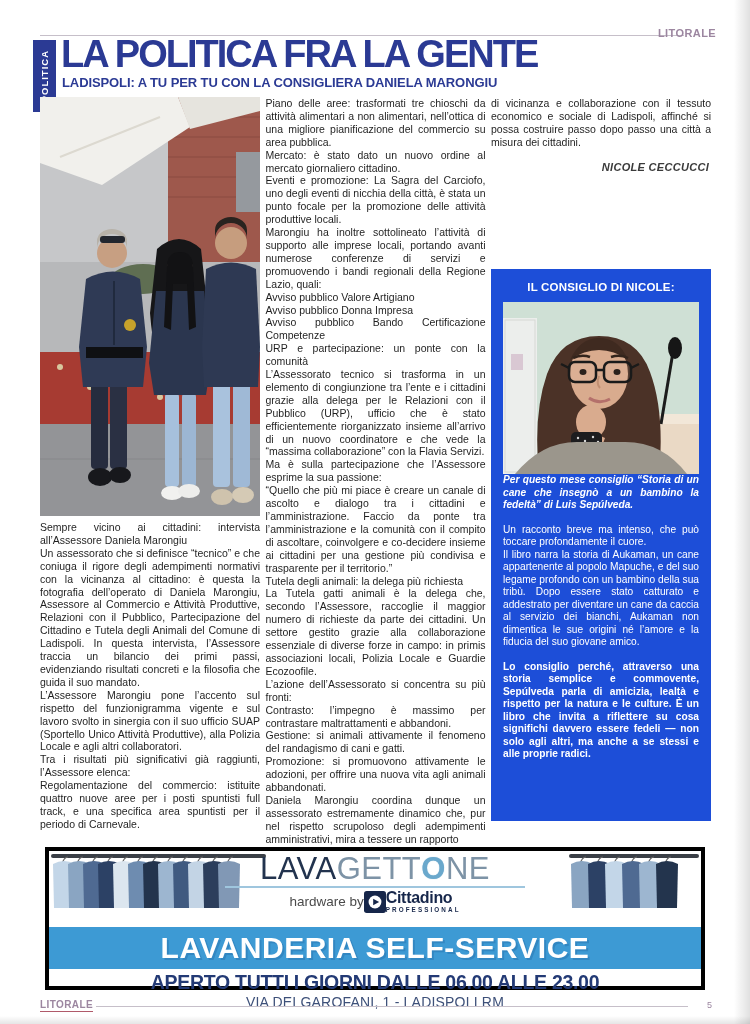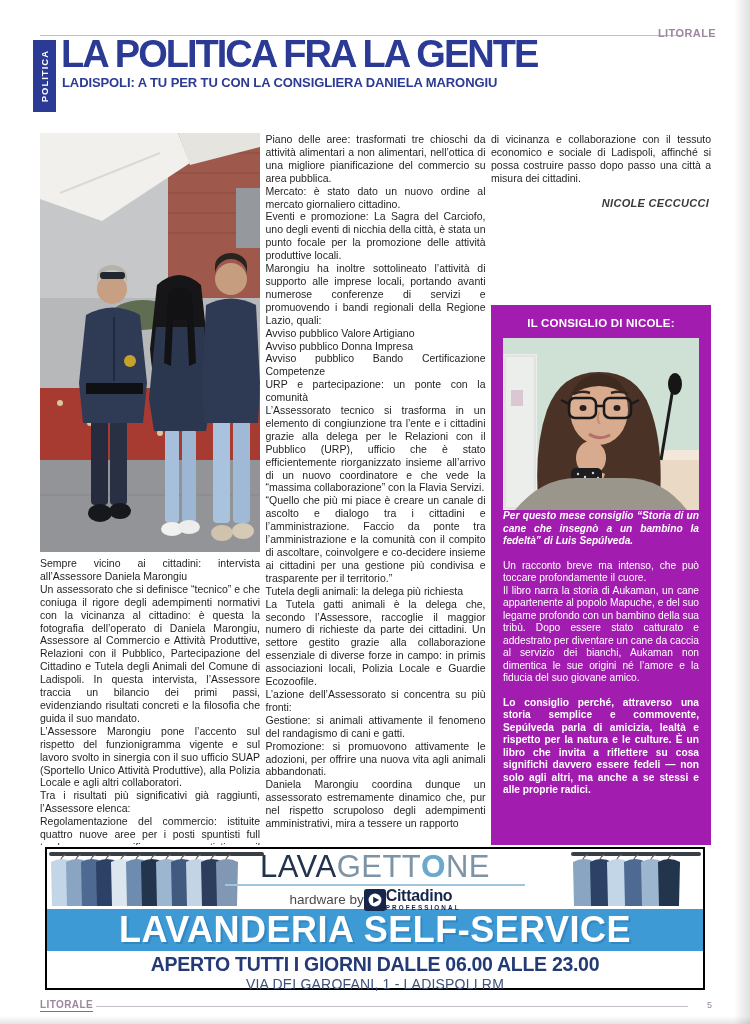--- a/index.html
+++ b/index.html
@@ -25,61 +25,61 @@
   .section-tab span{writing-mode:vertical-rl;transform:rotate(180deg);font-size:9.5px;
         font-weight:700;letter-spacing:1px;}
   .page-title{position:absolute;left:61px;top:34px;color:#2b3a94;font-size:38px;line-height:1;
         font-weight:900;letter-spacing:-2px;transform:scaleY(1.04);transform-origin:left top;white-space:nowrap;}
   .page-subtitle{position:absolute;left:62px;top:75px;color:#2b3a94;font-size:13px;
         font-weight:800;letter-spacing:-.1px;white-space:nowrap;}
 
   
   .columns{position:absolute;left:40px;top:97px;width:671px;height:748px;display:flex;gap:5.5px;
         overflow:hidden;}
-  .col{width:220px;font-size:10.5px;line-height:12.9px;text-align:justify;color:#1f1f1f;margin-top:36px;}
+  .col{width:220px;font-size:10.5px;line-height:12.9px;text-align:justify;color:#1f1f1f;}
   .col p{margin:0;}
   .photo-main{display:block;width:220px;height:419px;margin-bottom:5px;}
   .byline{margin-top:12px;text-align:right;font-style:italic;font-weight:700;color:#3a3a3a;
         font-size:11px;letter-spacing:.3px;padding-right:2px;}
 
   
-  .book-box{margin-top:95px;background:#a21caf;color:#fff;padding:12px 12px;box-sizing:border-box;
+  .book-box{margin-top:95px;background:#1d4ed8;color:#fff;padding:12px 12px;box-sizing:border-box;
         width:220px;height:552px;overflow:hidden;}
   .book-box-title{ text-align:center;line-height:1.18;margin-bottom:8px;}
   .book-box-title .l1{display:block;font-size:11.5px;font-weight:800;letter-spacing:.2px;}
   .book-box-title .l2{display:block;font-size:17px;font-weight:800;letter-spacing:.2px;}
   .photo-selfie{display:block;width:196px;height:172px;}
   .box-intro{margin-top:9px;font-size:10.2px;line-height:12.5px;font-weight:700;font-style:italic;
         text-align:justify;}
   .box-p{margin:0;font-size:10.2px;line-height:12.5px;text-align:justify;}
   .box-p.first{margin-top:12px;}
   .box-p.gap{margin-top:12px;font-weight:bold;}
 
   
-  .ad{position:absolute;left:45px;top:847px;width:660px;height:143px;border:2px solid #000000;
+  .ad{position:absolute;left:45px;top:847px;width:660px;height:143px;border:4px solid #000000;
         box-sizing:border-box;background:#fff;}
   .ad-top{position:relative;height:60px;}
   .clothes-left{position:absolute;left:2px;top:1px;width:218px;height:58px;}
   .clothes-right{position:absolute;right:2px;top:1px;width:130px;height:58px;}
   .brand{position:absolute;left:0;right:0;top:2px;text-align:center;}
   .brand-line1{font-size:31px;letter-spacing:.5px;font-weight:400;line-height:32px;white-space:nowrap;}
   .brand-lava{color:#22334e;}
   .brand-gett,.brand-ne{color:#7d93a6;}
   .brand-o{color:#6aa8cc;font-weight:700;
         text-shadow:0 0 1px #9fc6de;}
   .brand-rule{width:300px;height:2px;background:#9fc6de;margin:1px auto 2px;}
   .hardware-row{display:flex;align-items:center;justify-content:center;
         font-size:13.5px;color:#4a4a4a;}
   .elux-mark{width:22px;height:22px;display:inline-block;}
   .elux-text{display:inline-flex;flex-direction:column;align-items:flex-start;line-height:1;}
   .elux-name{font-size:16px;font-weight:800;color:#16264a;letter-spacing:-.3px;}
   .elux-sub{font-size:6.3px;font-weight:700;color:#16264a;letter-spacing:2.1px;margin-top:1px;}
-  .ad-band{height:42px;background:#3d9ad4;color:#fff;text-align:center;font-size:36px;
+  .ad-band{height:42px;background:#3d9ad4;color:#fff;text-align:center;font-size:30px;
         font-weight:900;line-height:42px;letter-spacing:.5px;
-        text-shadow:2px 2px 0 rgba(20,80,140,.25);}
+        text-shadow:2px 2px 0 rgba(20,80,140,.25);margin-top:16px;}
   .ad-bottom{text-align:center;padding-top:3px;}
   .ad-hours{font-size:19.5px;font-weight:900;color:#233a75;letter-spacing:-.3px;line-height:21px;}
   .ad-address{font-size:14px;font-weight:400;color:#3d5079;margin-top:1px;letter-spacing:.2px;}
 </style>
 </head>
 <body>
 
 <div class="page">
 
   <div class="top-rule"></div>
@@ -158,24 +158,26 @@
     <div class="col">
       <p>Piano delle aree: trasformati tre chioschi da attività alimentari a non alimentari, nell’ottica di una migliore pianificazione del commercio su area pubblica.</p>
       <p>Mercato: è stato dato un nuovo ordine al mercato giornaliero cittadino.</p>
       <p>Eventi e promozione: La Sagra del Carciofo, uno degli eventi di nicchia della città, è stata un punto focale per la promozione delle attività produttive locali.</p>
       <p>Marongiu ha inoltre sottolineato l’attività di supporto alle imprese locali, portando avanti numerose conferenze di servizi e promuovendo i bandi regionali della Regione Lazio, quali:</p>
       <p>Avviso pubblico Valore Artigiano</p>
       <p>Avviso pubblico Donna Impresa</p>
       <p>Avviso pubblico Bando Certificazione Competenze</p>
       <p>URP e partecipazione: un ponte con la comunità</p>
       <p>L’Assessorato tecnico si trasforma in un elemento di congiunzione tra l’ente e i cittadini grazie alla delega per le Relazioni con il Pubblico (URP), ufficio che è stato efficientemente riorganizzato insieme all’arrivo di un nuovo coordinatore e che vede la “massima collaborazione” con la Flavia Servizi.</p>
+      <p>Ma è sulla partecipazione che l’Assessore esprime la sua passione:</p>
       <p>“Quello che più mi piace è creare un canale di ascolto e dialogo tra i cittadini e l’amministrazione. Faccio da ponte tra l’amministrazione e la comunità con il compito di ascoltare, coinvolgere e co-decidere insieme ai cittadini per una gestione più condivisa e trasparente per il territorio.”</p>
       <p>Tutela degli animali: la delega più richiesta</p>
       <p>La Tutela gatti animali è la delega che, secondo l’Assessore, raccoglie il maggior numero di richieste da parte dei cittadini. Un settore gestito grazie alla collaborazione essenziale di diverse forze in campo: in primis associazioni locali, Polizia Locale e Guardie Ecozoofile.</p>
       <p>L’azione dell’Assessorato si concentra su più fronti:</p>
+      <p>Contrasto: l’impegno è massimo per contrastare maltrattamenti e abbandoni.</p>
       <p>Gestione: si animali attivamente il fenomeno del randagismo di cani e gatti.</p>
       <p>Promozione: si promuovono attivamente le adozioni, per offrire una nuova vita agli animali abbandonati.</p>
       <p>Daniela Marongiu coordina dunque un assessorato estremamente dinamico che, pur nel rispetto scrupoloso degli adempimenti amministrativi, mira a tessere un rapporto</p>
     </div>
 
     <div class="col">
       <p>di vicinanza e collaborazione con il tessuto economico e sociale di Ladispoli, affinché si possa costruire passo dopo passo una città a misura dei cittadini.</p>
       <div class="byline">NICOLE CECCUCCI</div>
 
       <div class="book-box">

